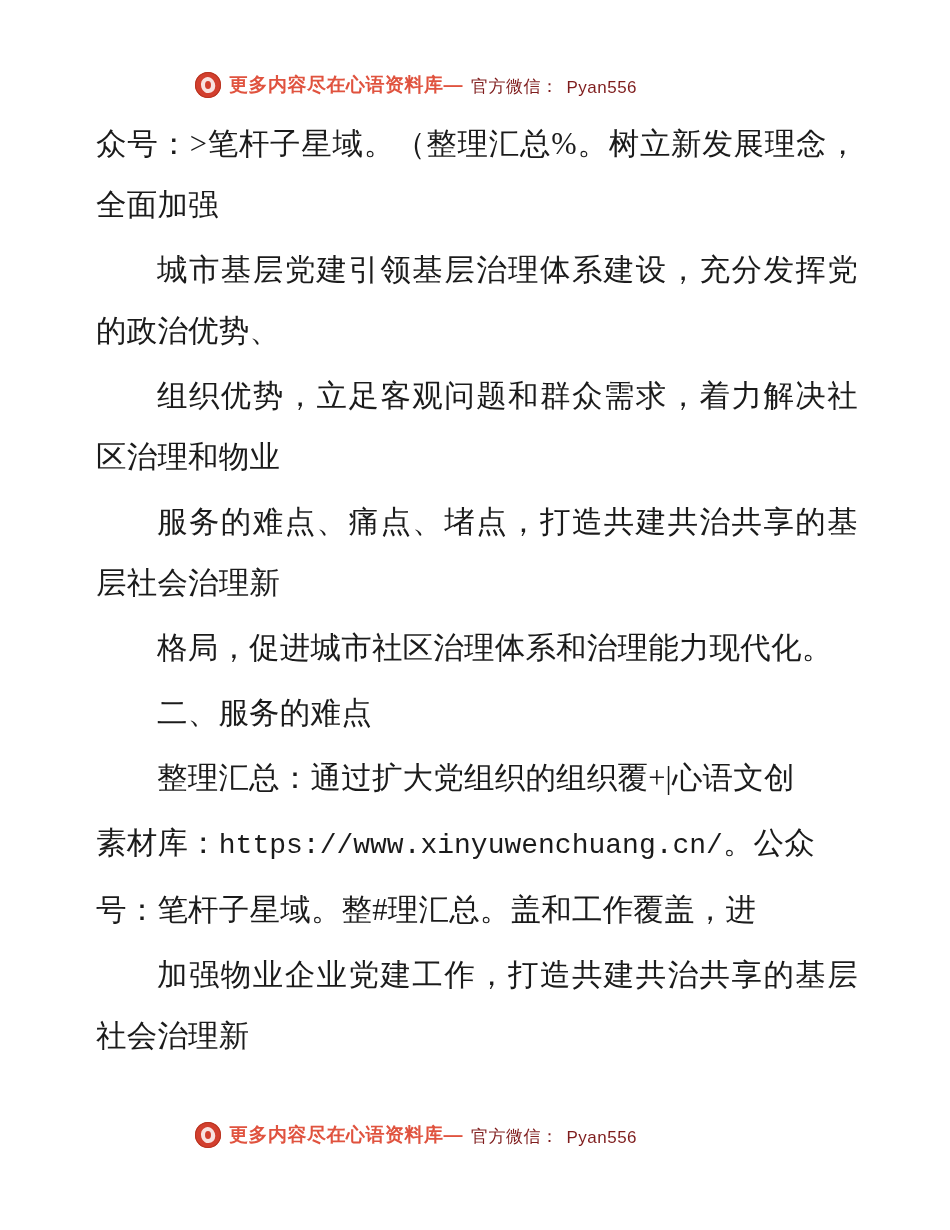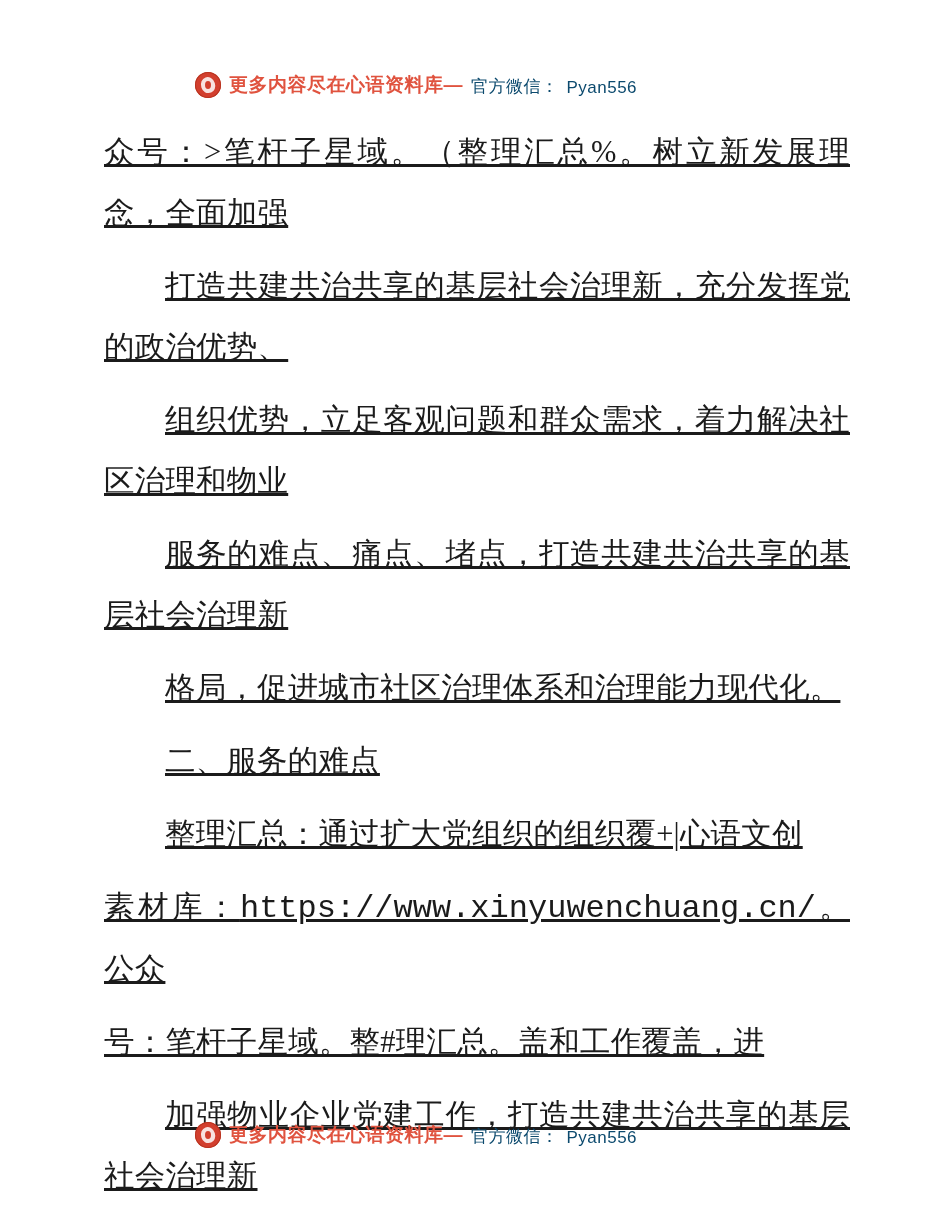--- a/index.html
+++ b/index.html
@@ -70,65 +70,64 @@
   }
 
   .banner-main {
     color: #e0533f;
     font-family: "Liberation Sans", "DejaVu Sans", sans-serif;
     font-weight: bold;
     font-size: 19px;
     letter-spacing: 0.5px;
   }
   .banner-sub {
-    color: #0c4a6e;
+    color: #7f1d1d;
     font-family: "Liberation Sans", "DejaVu Sans", sans-serif;
     font-size: 17px;
     letter-spacing: 0.5px;
   }
 
   
   .doc-body {
     position: absolute;
     left: 92px;
     top: 110px;
     width: 770px;
     font-size: 30.5px;
     line-height: 61px;
     color: #1b1b1b;
     letter-spacing: 0.2px;
   }
   .para {
-    margin: 12px;
+    margin: 4px;
     text-align: justify;
     text-justify: inter-ideograph;
-    text-decoration: underline;
   }
   .indent { text-indent: 2em; }
   .mono {
     font-family: "Liberation Mono", "DejaVu Sans Mono", monospace;
-    font-size: 32px;
+    font-size: 28px;
     letter-spacing: 0px;
   }
 </style>
 </head>
 <body>
 
 <div class="page">
 
   <div class="banner banner-top">
     <span class="banner-logo"></span>
     <span class="banner-main">更多内容尽在心语资料库—</span>
     <span class="banner-sub">官方微信：</span>
     <span class="banner-sub wx-id">Pyan556</span>
   </div>
 
   <div class="doc-body">
     <p class="para">众号：&gt;笔杆子星域。（整理汇总%。树立新发展理念，全面加强</p>
-    <p class="para indent">打造共建共治共享的基层社会治理新，充分发挥党的政治优势、</p>
+    <p class="para indent">城市基层党建引领基层治理体系建设，充分发挥党的政治优势、</p>
     <p class="para indent">组织优势，立足客观问题和群众需求，着力解决社区治理和物业</p>
     <p class="para indent">服务的难点、痛点、堵点，打造共建共治共享的基层社会治理新</p>
     <p class="para indent">格局，促进城市社区治理体系和治理能力现代化。</p>
     <p class="para indent">二、服务的难点</p>
     <p class="para indent">整理汇总：通过扩大党组织的组织覆+|心语文创</p>
     <p class="para"><span>素材库：</span><span class="mono">https://www.xinyuwenchuang.cn/</span><span>。公众</span></p>
     <p class="para">号：笔杆子星域。整#理汇总。盖和工作覆盖，进</p>
     <p class="para indent">加强物业企业党建工作，打造共建共治共享的基层社会治理新</p>
   </div>
 

